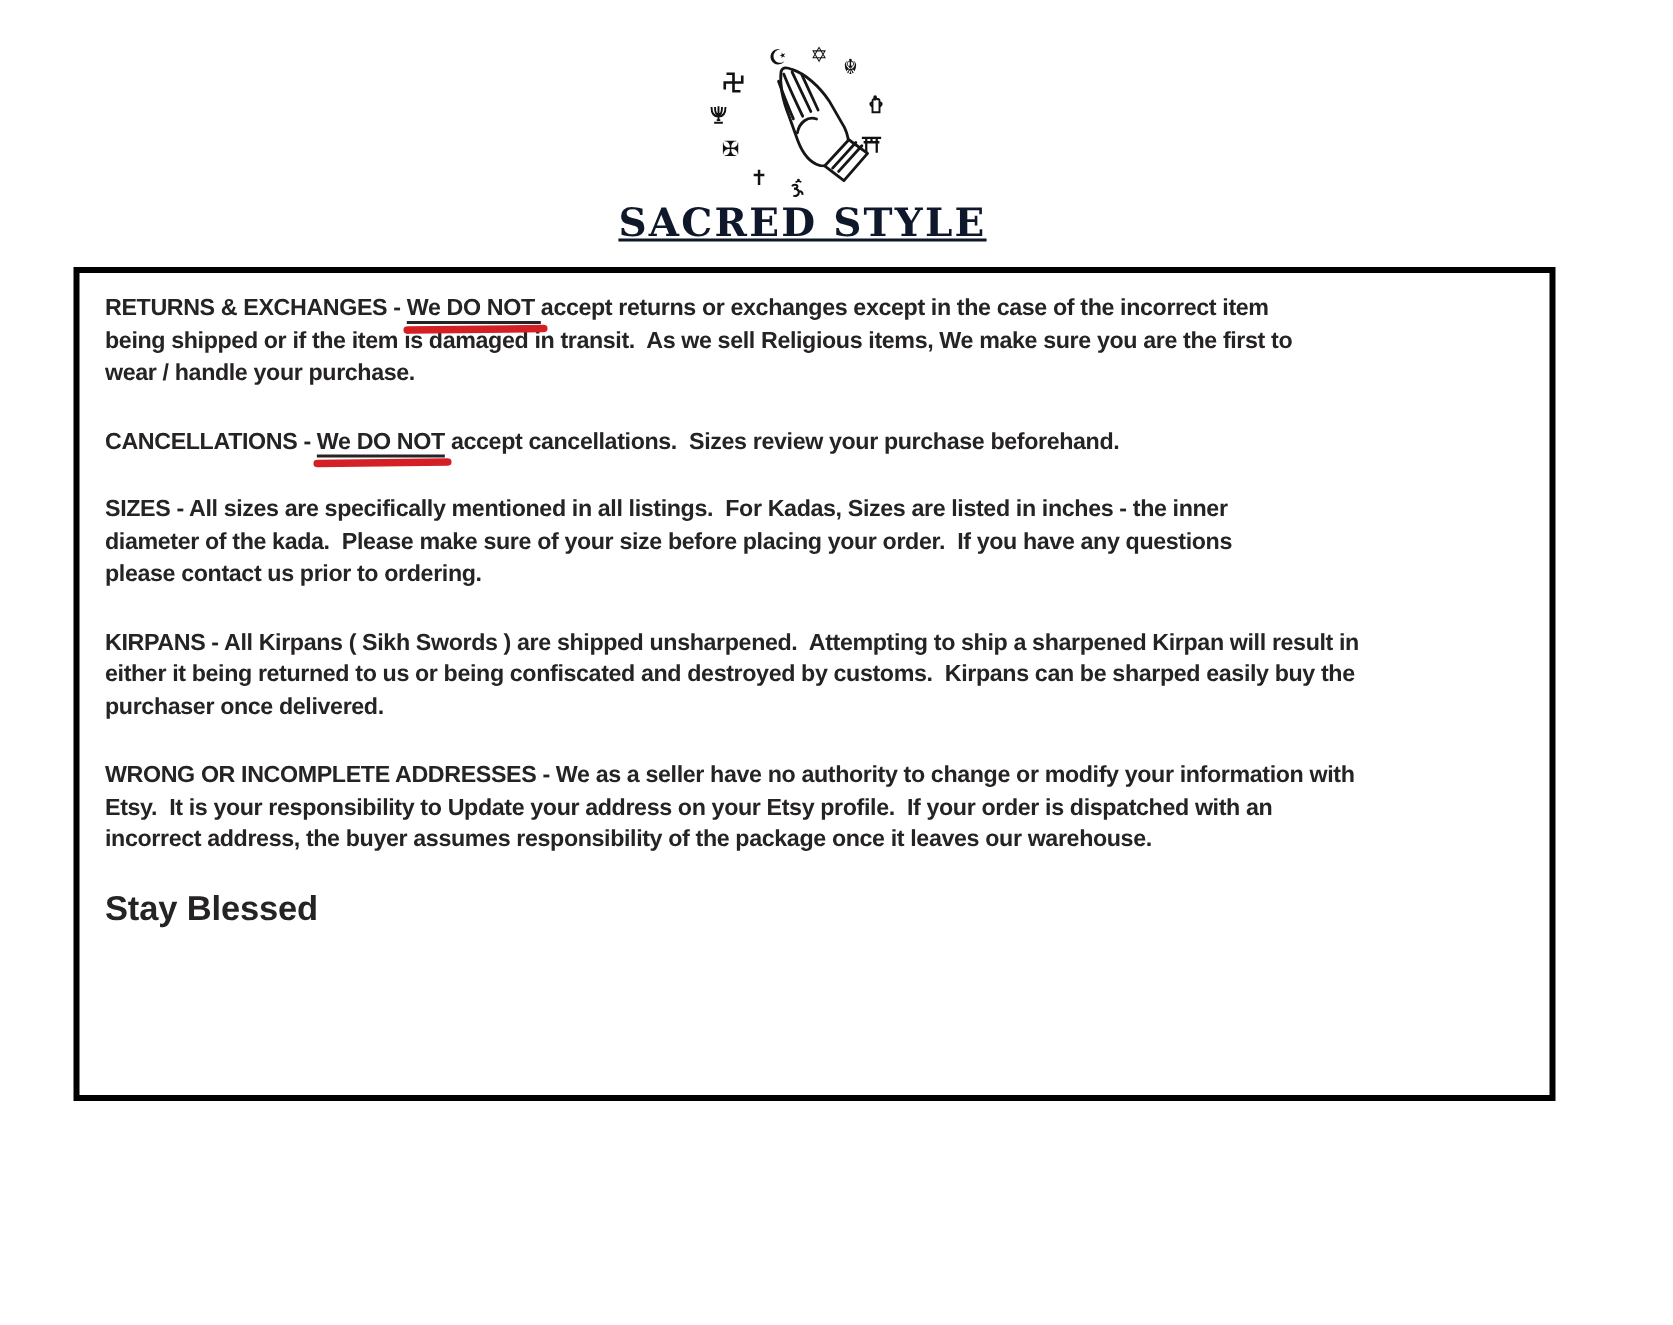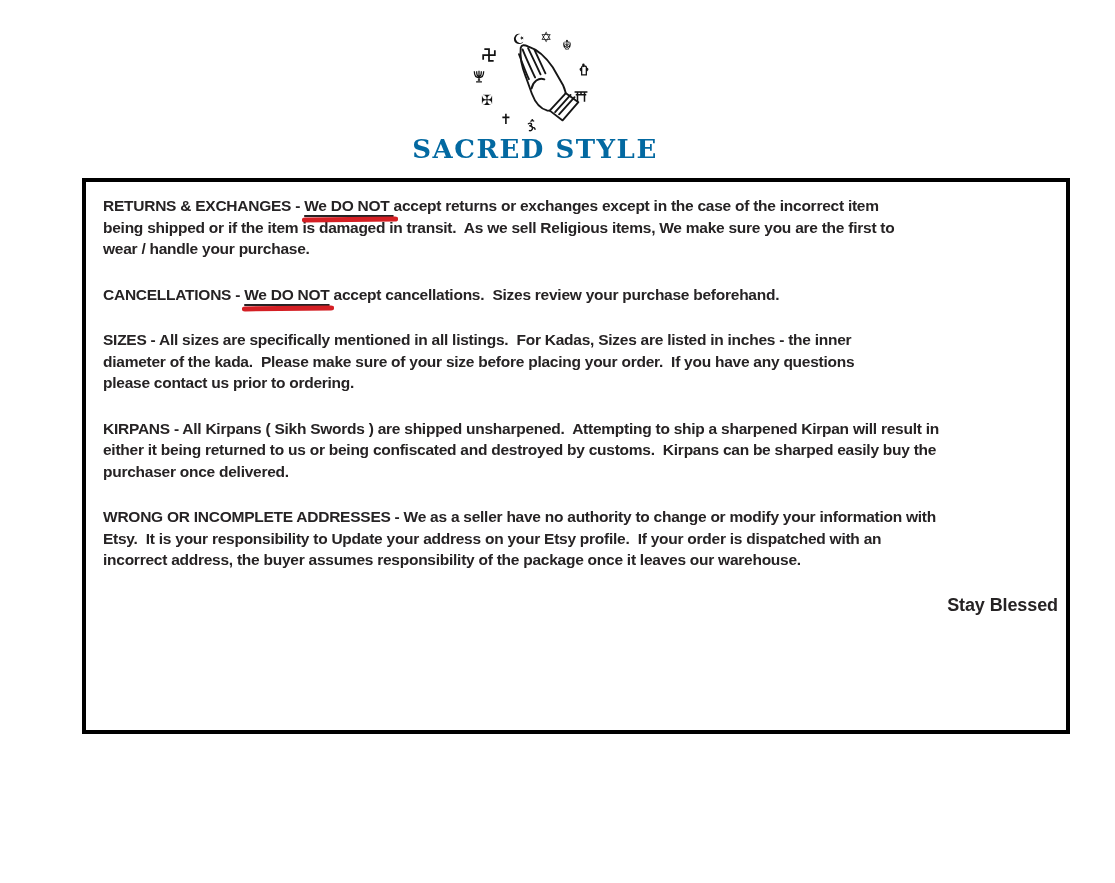--- a/index.html
+++ b/index.html
@@ -31,36 +31,35 @@
   .sym:nth-child(4){left:138px;top:22px;}  
   .sym:nth-child(5){left:155px;top:46px;}  
   .sym:nth-child(6){left:50px;top:53px;}   
   .sym:nth-child(7){left:58px;top:77px;}   
   .sym:nth-child(8){left:77px;top:96px;}   
   .sym:nth-child(9){left:102px;top:103px;} 
   .sym:nth-child(10){left:152px;top:73px;} 
   .wordmark{
     position:absolute;left:-20px;right:-20px;top:120px;text-align:center;white-space:nowrap;
     font-family:"DejaVu Serif","Liberation Serif",serif;font-weight:700;
-    font-size:26px;letter-spacing:1.5px;color:#0369a1;
+    font-size:26px;letter-spacing:1.5px;color:#0f172a;text-decoration:underline;
   }
 
   
   .policy-box{
     position:absolute;left:49px;top:178px;width:988px;height:556px;
     border:4px solid var(--border);background:var(--bg);
     padding:13px 8px 0 17px;
-    margin-left:33px;
   }
   .para{
     margin:0 0 24px 0;
     font-size:15.5px;line-height:21.5px;font-weight:700;letter-spacing:-0.25px;
     color:var(--ink);white-space:pre-wrap;
   }
-  .para.large{font-size:18px;letter-spacing:-0.1px;text-align:right;}
+  .para.large{font-size:23px;letter-spacing:-0.1px;}
   .hl{
     text-decoration:underline;
     text-decoration-thickness:1.5px;
     text-underline-offset:4px;
     position:relative;
   }
   .hl::after{
     content:"";position:absolute;left:-2px;right:-5px;bottom:-8px;height:5px;
     background:var(--red);border-radius:3px/2px;transform:rotate(-0.6deg);
   }

